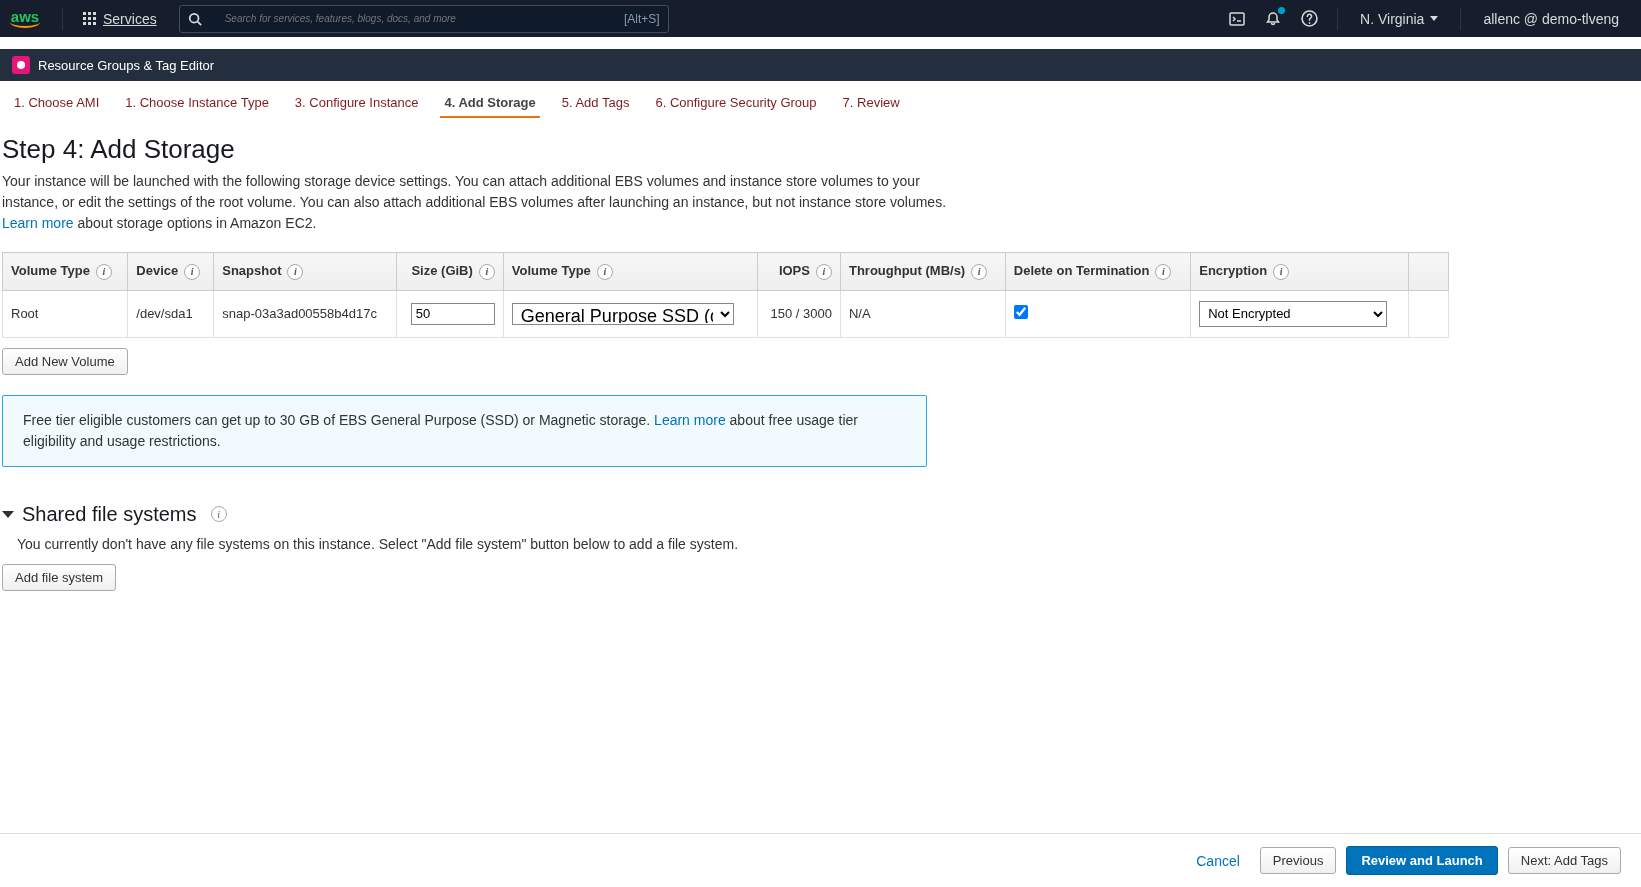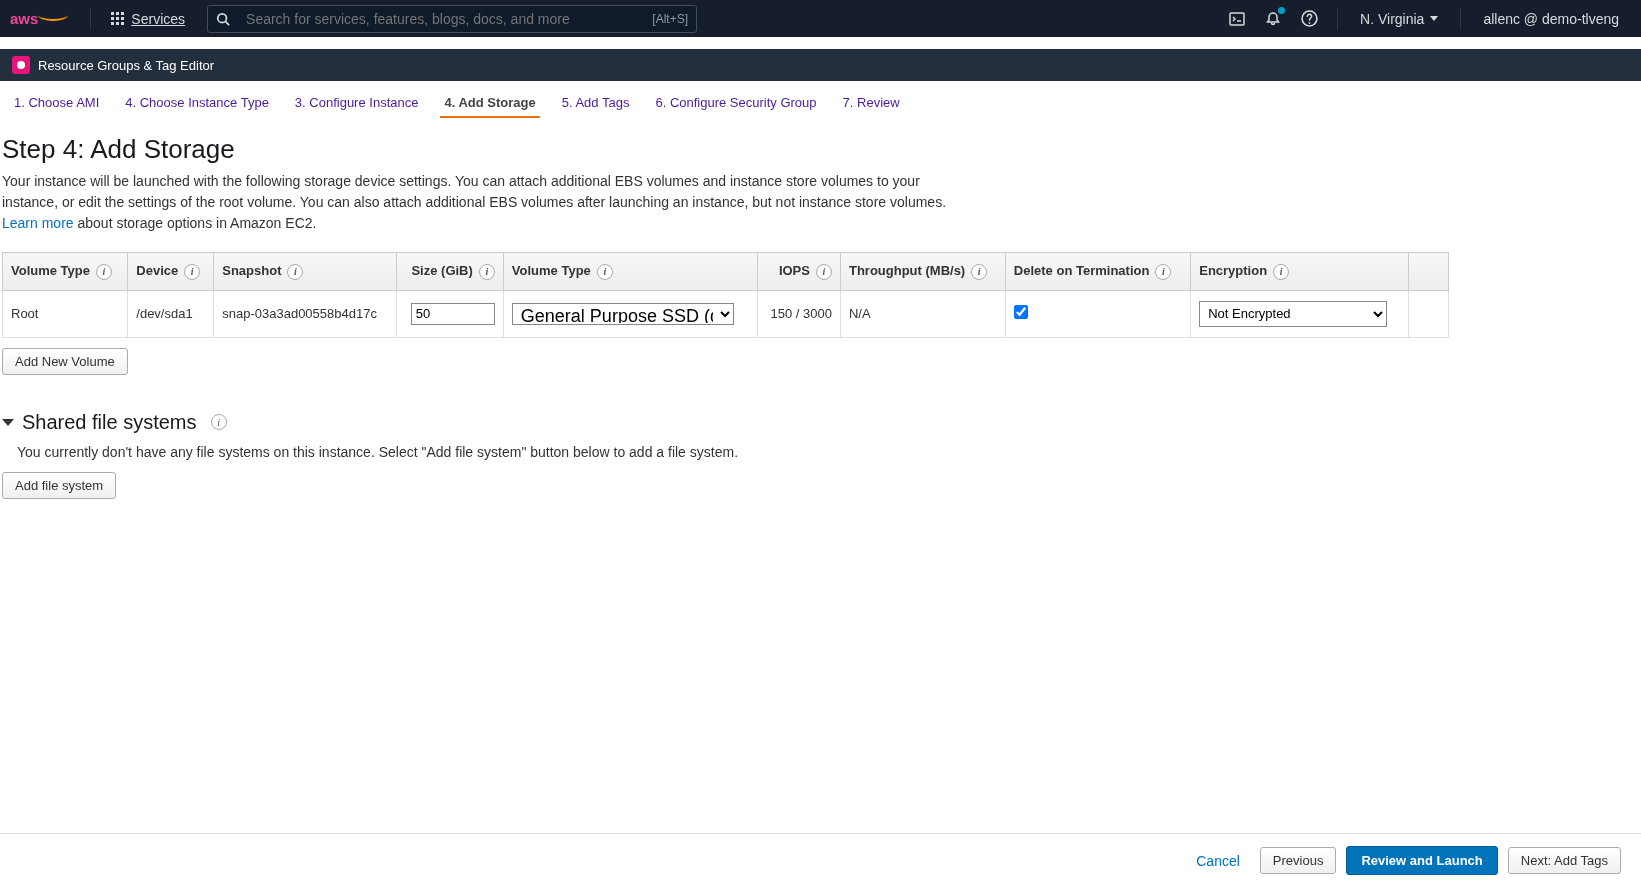--- a/index.html
+++ b/index.html
@@ -1,42 +1,42 @@
 <!DOCTYPE html>
 <html><head>
 <meta charset="utf-8">
 <style>
   * { box-sizing: border-box; margin: 0; padding: 0; }
   body { font-family: "Amazon Ember", "Helvetica Neue", Arial, sans-serif; font-size: 14px; color: #16191f; background: #fff; }
   a { text-decoration: none; }
 
   
   .topbar { background: #161e2d; height: 37px; display: flex; align-items: center; color: #d5dbdb; padding: 0 10px; }
-  .aws-logo { color: #ec4899; font-weight: bold; font-size: 15px; margin-right: 12px; display: flex; flex-direction: row; align-items: center; line-height: 1; }
+  .aws-logo { color: #22c55e; font-weight: bold; font-size: 15px; margin-right: 12px; display: flex; flex-direction: column; align-items: center; line-height: 1; }
   .aws-logo .smile { display: block; width: 30px; height: 6px; border-bottom: 2px solid #ff9900; border-radius: 0 0 50% 50% / 0 0 100% 100%; margin-top: -2px;}
   .divider-v { width: 1px; height: 22px; background: #2a3648; margin: 0 10px; }
   .services-btn { display: flex; align-items: center; cursor: pointer; color: #d5dbdb; padding: 0 10px; text-decoration: underline; }
   .services-btn svg { margin-right: 6px; }
   .search-wrap { position: relative; display: flex; align-items: center; background: #0f1b2a; border: 1px solid #414b5a; border-radius: 3px; height: 28px; width: 490px; margin-left: 12px; padding: 0 8px; color: #8d99a8; }
-  .search-wrap input { background: transparent; border: none; outline: none; color: #d5dbdb; flex: 1; font-size: 14px; margin-left: 16px; }
+  .search-wrap input { background: transparent; border: none; outline: none; color: #d5dbdb; flex: 1; font-size: 10px; font-style: italic; margin-left: 23px; }
   .search-wrap .kbd { color: #8d99a8; font-size: 12px; }
   .topbar-right { margin-left: auto; display: flex; align-items: center; gap: 0; }
   .topbar-icon { width: 36px; height: 36px; display: flex; align-items: center; justify-content: center; cursor: pointer; color: #d5dbdb; position: relative;}
   .notif-dot { position:absolute; top:6px; right:6px; width:7px; height:7px; background:#00a1c9; border-radius:50%; }
   .region { padding: 0 12px; cursor: pointer; display:flex; align-items:center; gap:6px;}
   .account { padding: 0 12px; cursor: pointer; }
   .caret-down { width:0; height:0; border-left:4px solid transparent; border-right:4px solid transparent; border-top:5px solid #d5dbdb; }
 
   
   .secondbar { background: #232f3e; height: 32px; display: flex; align-items: center; padding: 0 12px; color: #fff; font-size: 13px; margin-top: 12px; }
   .rg-icon { width:18px; height:18px; background:#e7157b; border-radius:3px; display:flex; align-items:center; justify-content:center; margin-right:8px; }
   
   
   .wizard { display: flex; padding: 8px 10px 0; gap: 18px; }
-  .wizard-step { color: #4c1d95; font-size: 13px; padding: 6px 4px 6px; border-bottom: 2px solid transparent; cursor:pointer; }
+  .wizard-step { color: #7f1d1d; font-size: 13px; padding: 6px 4px 6px; border-bottom: 2px solid transparent; cursor:pointer; }
   .wizard-step.active { color: #444; font-weight: bold; border-bottom: 2px solid #ec7211; }
 
   
   .content { padding: 6px 0 0 2px; }
   h1 { font-size: 26px; font-weight: 400; color: #16191f; margin: 10px 0 6px; }
   .desc { color: #333; line-height: 1.5; max-width: 960px; }
   .desc a { color: #0073bb; }
 
   
   .vol-table { width: 1447px; margin-top: 18px; border-collapse: collapse; }
@@ -135,21 +135,21 @@
   <div class="rg-icon">
     <svg width="12" height="12" viewBox="0 0 12 12" fill="#fff">
         <circle cx="6" cy="6" r="4"></circle>
       </svg>
   </div>
   <span>Resource Groups &amp; Tag Editor</span>
 </div>
 
 <div class="wizard">
   <div class="wizard-step">1. Choose AMI</div>
-  <div class="wizard-step">4. Choose Instance Type</div>
+  <div class="wizard-step">1. Choose Instance Type</div>
   <div class="wizard-step">3. Configure Instance</div>
   <div class="wizard-step active">4. Add Storage</div>
   <div class="wizard-step">5. Add Tags</div>
   <div class="wizard-step">6. Configure Security Group</div>
   <div class="wizard-step">7. Review</div>
 </div>
 
 <div class="content">
   <h1>Step 4: Add Storage</h1>
   <p class="desc">
@@ -194,20 +194,23 @@
             <option>Not Encrypted</option>
           </select>
         </td>
         <td></td>
       </tr>
     </tbody>
   </table>
 
   <button class="btn addvol">Add New Volume</button>
 
+  <div class="info-box">
+    <span>Free tier eligible customers can get up to 30 GB of EBS General Purpose (SSD) or Magnetic storage. </span><a href="#">Learn more</a><span> about free usage tier eligibility and usage restrictions.</span>
+  </div>
 
   <div class="section-h">
     <span class="tri"></span>
     <span>Shared file systems</span>
     <span class="info-i">i</span>
   </div>
   <p class="sub">You currently don't have any file systems on this instance. Select "Add file system" button below to add a file system.</p>
   <button class="btn" style="margin-top:12px;">Add file system</button>
 </div>
 

